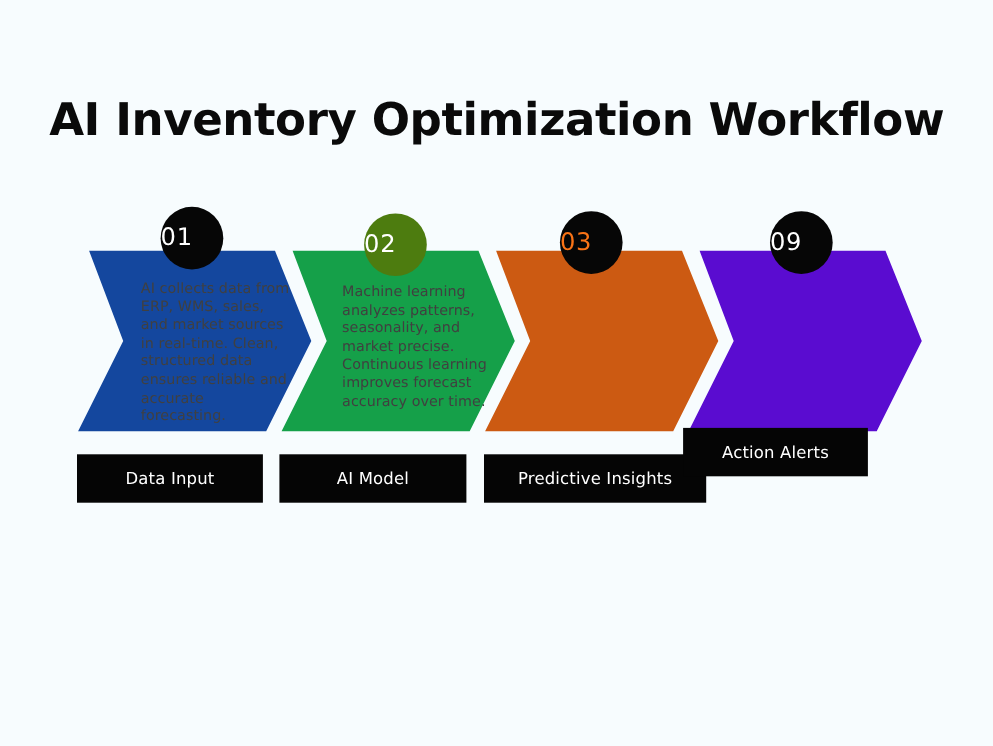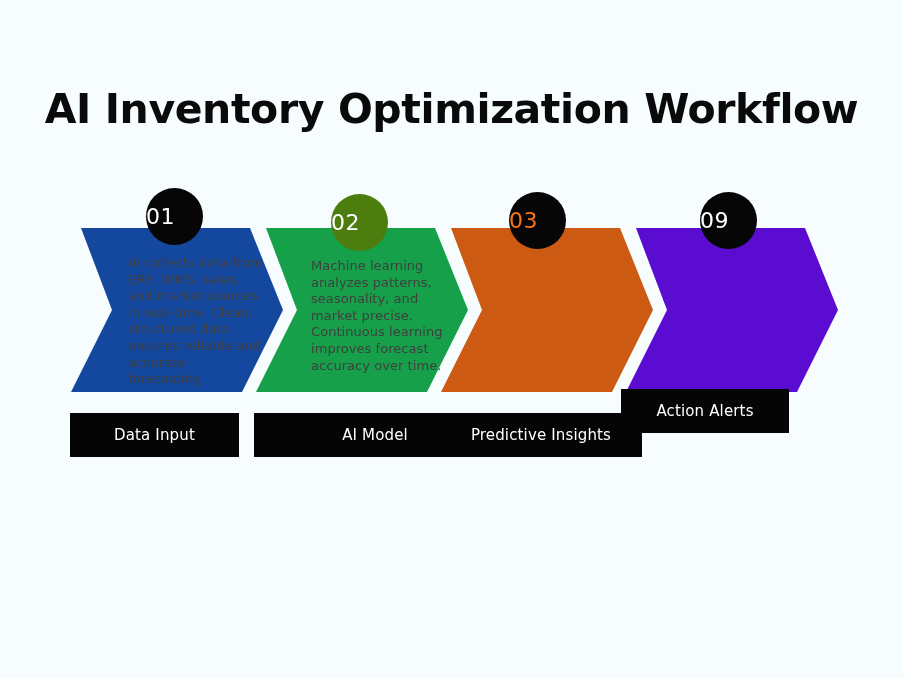--- a/index.html
+++ b/index.html
@@ -124,21 +124,21 @@
     <div class="badge" id="badge-2" style="left: 509px; top: 192px; background: rgb(6, 6, 6); color: #f97316;">
       <span>03</span>
     </div>
     <div class="badge" id="badge-3" style="left: 700px; top: 192px; background: rgb(6, 6, 6); color: rgb(255, 255, 255);">
       <span>09</span>
     </div>
 
     <div class="label-box" id="lbl-0" style="left: 70px; top: 413px; width: 169px; background: rgb(5, 5, 5); color: rgb(255, 255, 255);">
       <span>Data Input</span>
     </div>
-    <div class="label-box" id="lbl-1" style="left: 254px; top: 413px; width: 170px; background: rgb(5, 5, 5); color: rgb(255, 255, 255); padding-left: 36px;">
+    <div class="label-box" id="lbl-1" style="left: 254px; top: 413px; width: 170px; background: rgb(5, 5, 5); color: rgb(255, 255, 255);">
       <span>AI Model</span>
     </div>
     <div class="label-box" id="lbl-2" style="left: 440px; top: 413px; width: 202px; background: rgb(5, 5, 5); color: rgb(255, 255, 255);">
       <span>Predictive Insights</span>
     </div>
     <div class="label-box" id="lbl-3" style="left: 621px; top: 389px; width: 168px; background: rgb(5, 5, 5); color: rgb(255, 255, 255);">
       <span>Action Alerts</span>
     </div>
 
   </div>

